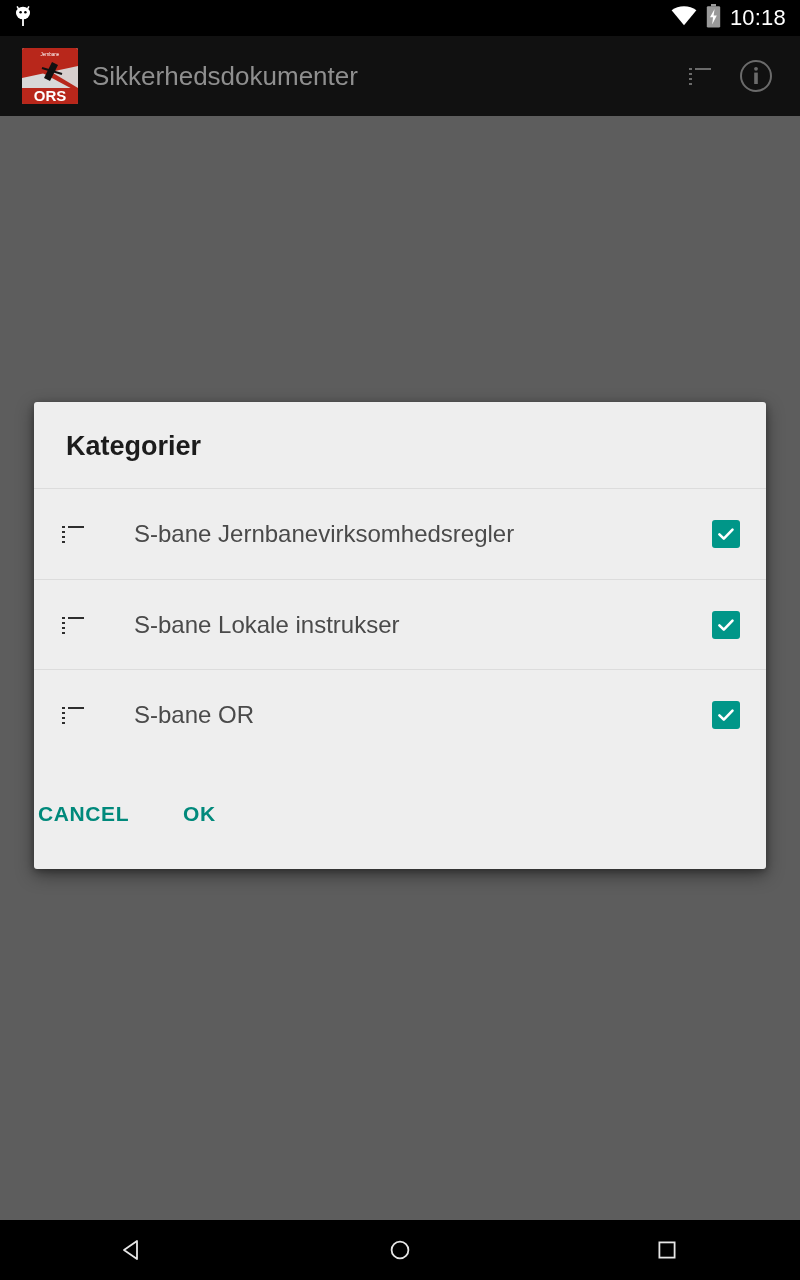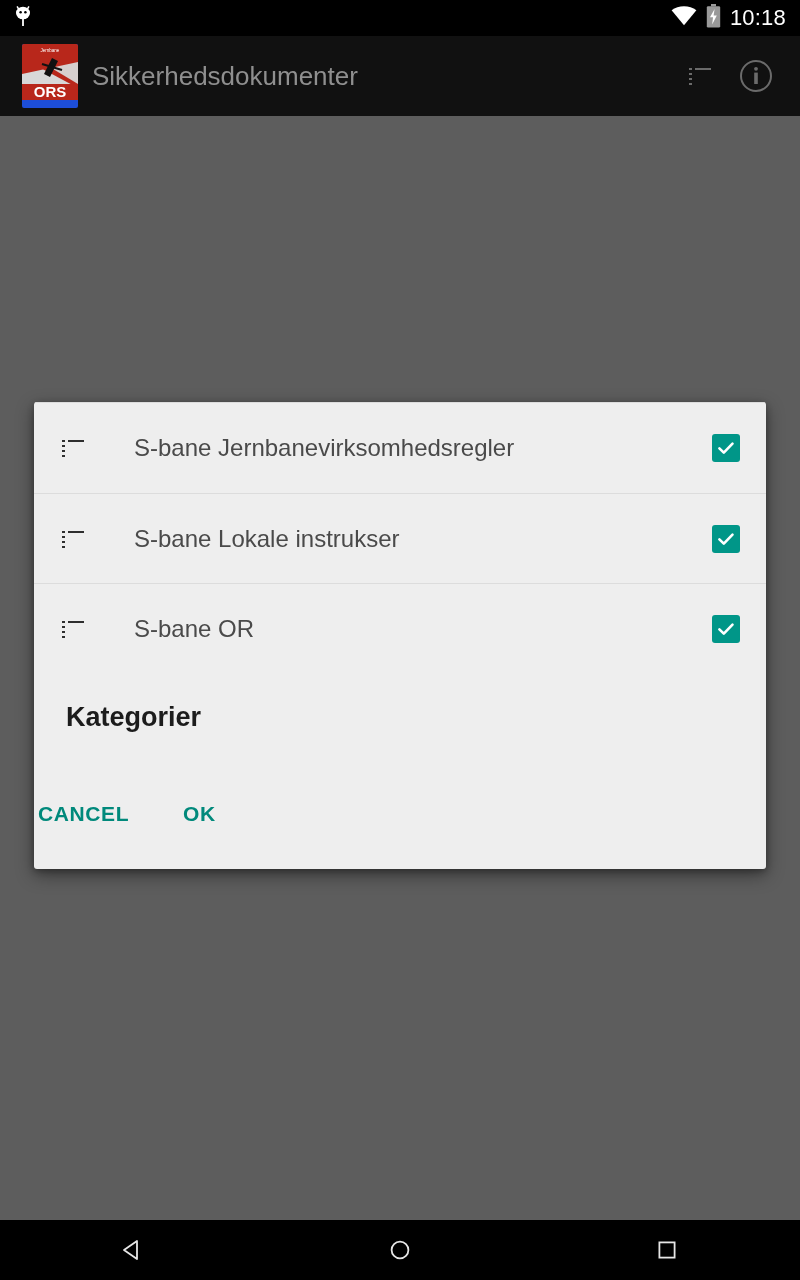--- a/index.html
+++ b/index.html
@@ -52,26 +52,26 @@
     padding: 0 16px 0 22px;
   }
   #action-bar-shadow {
     position: absolute;
     left: 0; top: 116px;
     width: 800px; height: 10px;
     background: linear-gradient(to bottom, rgba(0,0,0,0.45), rgba(0,0,0,0));
     pointer-events: none;
   }
   #app-logo {
-    width: 56px; height: 64px;
+    width: 56px; height: 56px;
     flex: 0 0 auto;
     position: relative;
     overflow: hidden;
     border-radius: 2px;
-    background: #1d4ed8;
+    background: #ffffff;
   }
   #titles {
     margin-left: 14px;
     display: flex;
     flex-direction: column;
     justify-content: center;
     flex: 1 1 auto;
     min-width: 0;
   }
   #app-title {
@@ -291,20 +291,22 @@
         <circle cx="17" cy="9.8" r="1.9" fill="#6b6b6b"></circle>
         <rect x="15.2" y="13.6" width="3.6" height="11.4" fill="#6b6b6b"></rect>
       </svg>
     </div>
   </div>
   <div id="action-bar-shadow"></div>
 
   <div id="scrim"></div>
 
   <div id="dialog">
+    <div id="dialog-title">Kategorier</div>
+
     <div id="rows-wrap">
 
       <div class="cat-row">
         <div class="row-handle">
           <span class="lines-icon">
             <b></b>
               <b></b>
               <b></b>
               <b></b>
             <i></i>
@@ -358,22 +360,20 @@
         <div class="row-label">S-bane OR</div>
         <div class="row-check">
           <svg width="20" height="20" viewBox="0 0 20 20">
             <path d="M3.4 10.4 L7.8 14.6 L16.5 5.6" fill="none" stroke="#ffffff" stroke-width="2.6" stroke-linecap="round" stroke-linejoin="round"></path>
           </svg>
         </div>
       </div>
 
     </div>
 
-    <div id="dialog-title">Kategorier</div>
-
     <div id="dialog-buttons">
       <button class="dlg-btn">CANCEL</button>
       <button class="dlg-btn">OK</button>
     </div>
   </div>
 
   <div id="nav-bar">
     <div class="nav-btn">
       <svg width="30" height="30" viewBox="0 0 30 30">
         <path d="M19 6 L19 24 L6 15 Z" fill="none" stroke="#e6e6e6" stroke-width="1.8" stroke-linejoin="round"></path>

